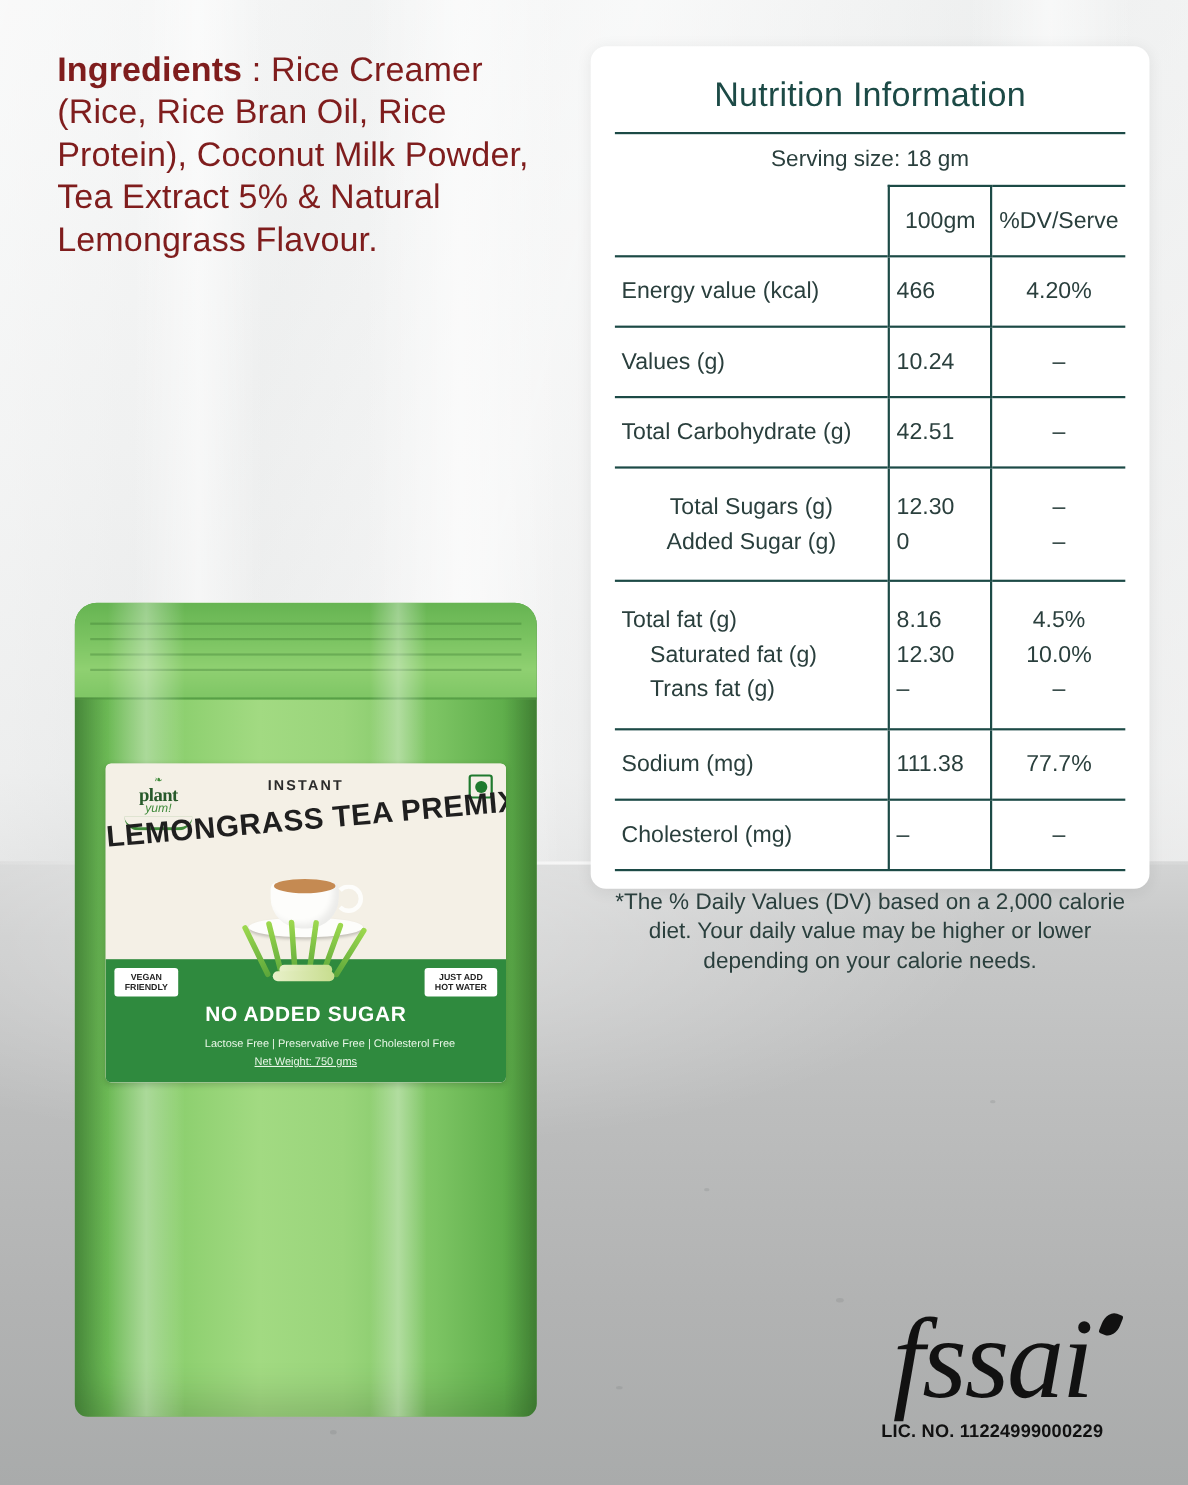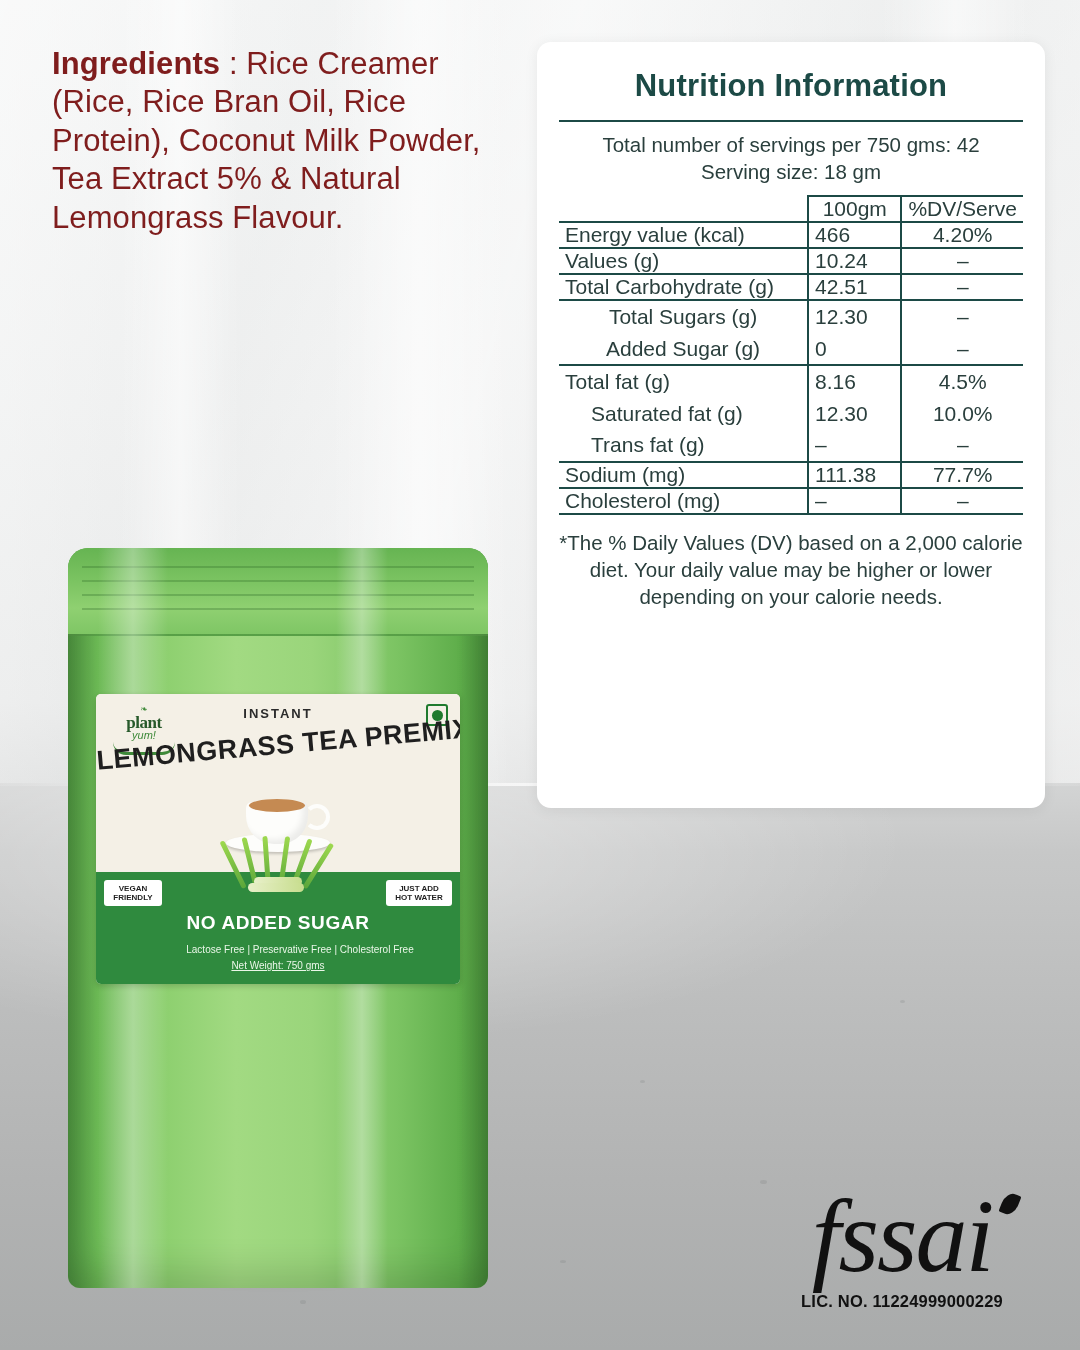--- a/index.html
+++ b/index.html
@@ -83,21 +83,21 @@
     background: #ffffff;
     border-radius: 14px;
     box-shadow: 0 2px 14px rgba(0,0,0,0.07);
     box-sizing: border-box;
     padding: 26px 22px 18px 22px;
   }
   .nutrition-title {
     text-align: center;
     color: #1c4a46;
     font-size: 31px;
-    font-weight: 700;
+    font-weight: 400;
     letter-spacing: 0.2px;
     margin-bottom: 16px;
   }
   .servings {
     text-align: center;
     color: #2a3f3d;
     font-size: 20.5px;
     line-height: 1.32;
     border-top: 2px solid #1c4a46;
     padding-top: 9px;
@@ -105,21 +105,21 @@
 
   table.nutri {
     width: 100%;
     border-collapse: collapse;
     margin-top: 10px;
     color: #2a3f3d;
     font-size: 21px;
   }
   table.nutri td {
     border-top: 2px solid #1c4a46;
-    padding: 0 6px;
+    padding: 19px 6px;
     vertical-align: middle;
   }
   table.nutri tr:first-child td {
     border-top: 2px solid #1c4a46;
   }
   .col-label { width: 60%; }
   .col-val { width: 21%; text-align: left; border-left: 2px solid #1c4a46; }
   .col-dv  { width: 19%; text-align: center; border-left: 2px solid #1c4a46; }
   .hdr td { font-size: 21px; text-align: center; }
   .hdr .col-label { border-top: none !important; }
@@ -453,21 +453,20 @@
 </div>
 
 <div class="ingredients">
   <b>Ingredients</b><span> : </span><span>Rice Creamer (Rice, Rice Bran Oil, Rice Protein), Coconut Milk Powder, Tea Extract 5% &amp; Natural Lemongrass Flavour.</span>
 </div>
 
 <div class="nutrition-card">
   <div class="nutrition-title">Nutrition Information</div>
 
   <div class="servings">
-    <div>Total number of servings per 750 gms: 42</div>
     <div>Serving size: 18 gm</div>
   </div>
 
   <table class="nutri">
     <tbody>
       <tr class="hdr">
         <td class="col-label"></td>
         <td class="col-val">100gm</td>
         <td class="col-dv">%DV/Serve</td>
       </tr>

